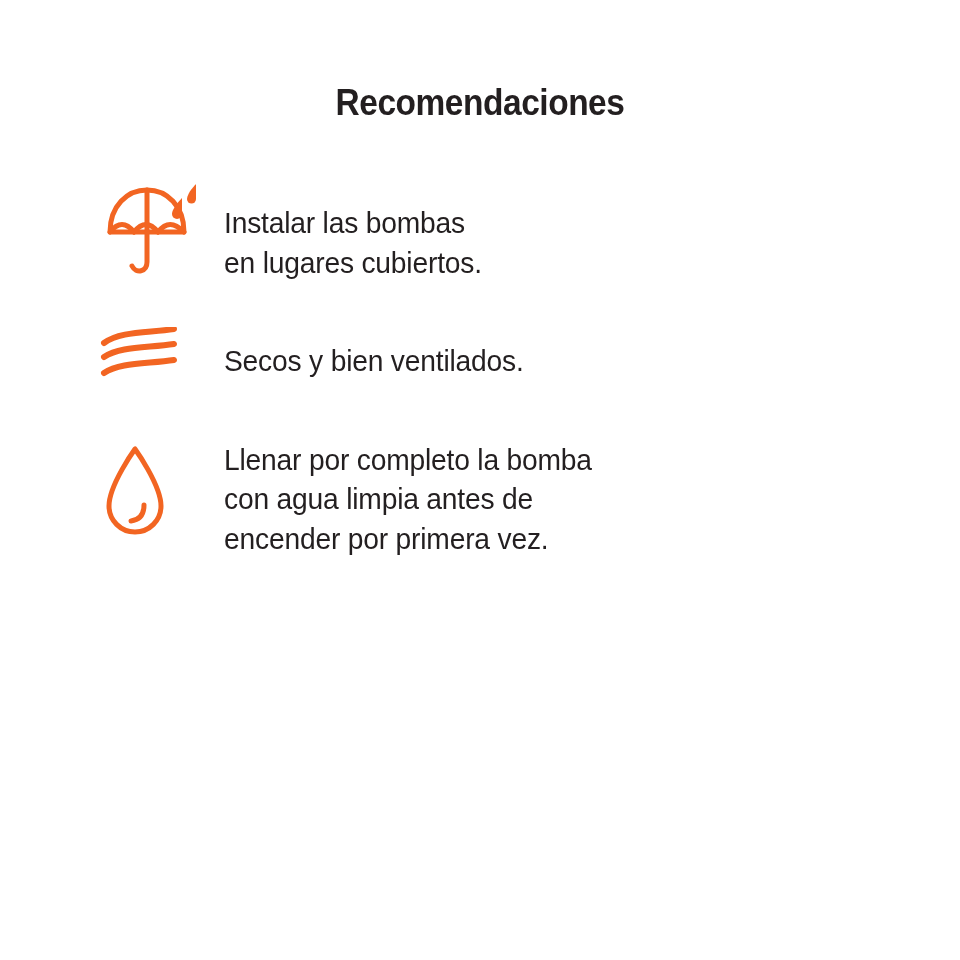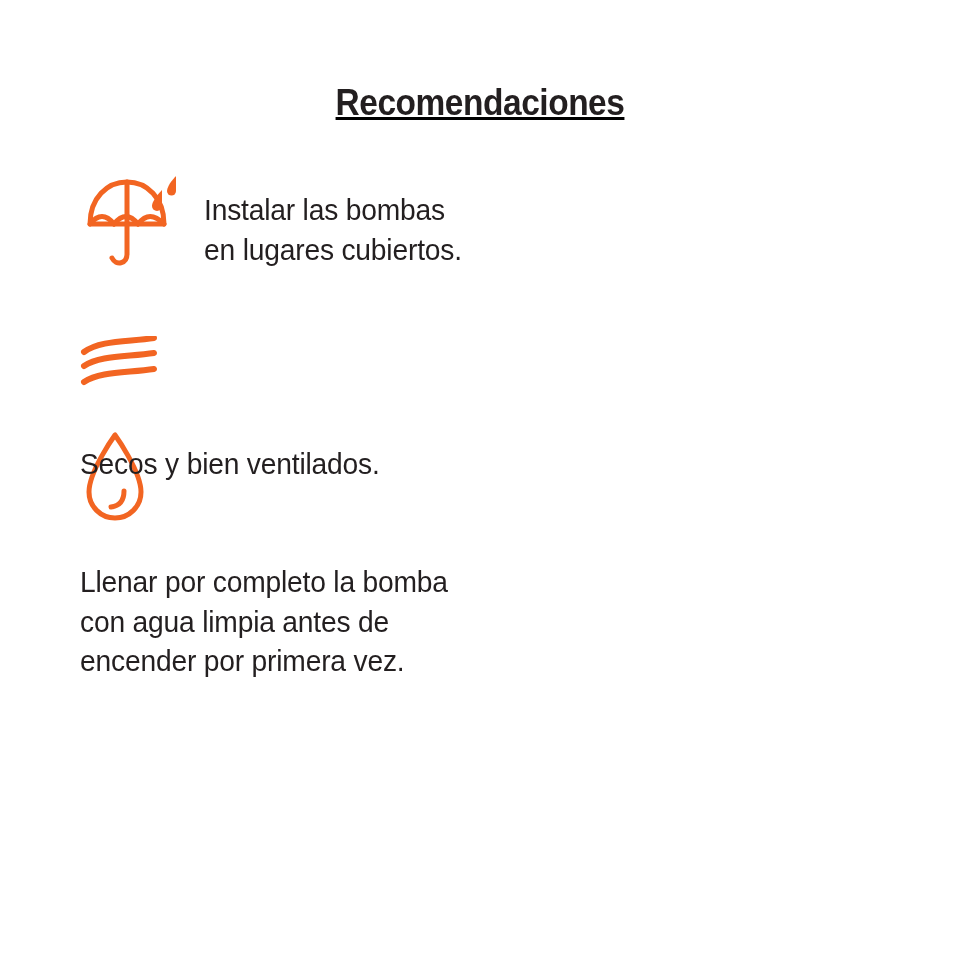--- a/index.html
+++ b/index.html
@@ -11,21 +11,20 @@
     height: 960px;
     background: #ffffff;
     font-family: "Liberation Sans", sans-serif;
     overflow: hidden;
   }
   .page {
     position: relative;
     width: 960px;
     height: 724px;
     box-sizing: border-box;
-    text-decoration: underline;
   }
   .title {
     text-align: center;
     font-family: "Liberation Sans", sans-serif;
     font-weight: bold;
     font-size: 36px;
     letter-spacing: -0.5px;
     color: #231f20;
     margin: 0;
     padding-top: 82px;
@@ -35,22 +34,22 @@
     margin: 0;
     padding: 0;
     list-style: none;
     position: absolute;
     top: 168px;
     left: 0;
     width: 960px;
   }
   .row {
     display: flex;
-    align-items: flex-start;
-    padding: 0 0 0 80px;
+    align-items: center;
+    padding: 0 0 0 100px;
     box-sizing: border-box;
   }
   .icon-cell {
     width: 124px;
     flex: 0 0 124px;
     display: flex;
     justify-content: flex-start;
     align-items: center;
   }
   .text-cell {
@@ -62,29 +61,29 @@
     transform: scaleX(0.94);
     transform-origin: left center;
     white-space: pre-line;
   }
 
   
   .row-umbrella { height: 128px; }
   .row-umbrella .icon-cell { height: 112px; align-items: flex-start; }
   .row-umbrella .text-cell { padding-top: 22px; }
 
-  .row-wind { height: 112px; flex-direction: column; }
+  .row-wind { height: 112px; }
   .row-wind .icon-cell { height: 84px; align-items: center; padding-top: 6px;}
   .row-wind .text-cell { padding-top: 18px; }
 
   .row-temp { height: 140px; }
   .row-temp .icon-cell { height: 110px; align-items: center; }
   .row-temp .text-cell { padding-top: 22px; }
 
-  .row-drop { height: 162px; flex-direction: column; }
+  .row-drop { height: 162px; }
   .row-drop .icon-cell { height: 120px; align-items: center; padding-top: 10px;}
   .row-drop .text-cell { padding-top: 20px; }
 
   .row-arrow { height: 150px; }
   .row-arrow .icon-cell { height: 120px; align-items: center; padding-top: 18px;}
   .row-arrow .text-cell { padding-top: 10px; }
 
   svg { display: block; }
 </style>
 </head>

